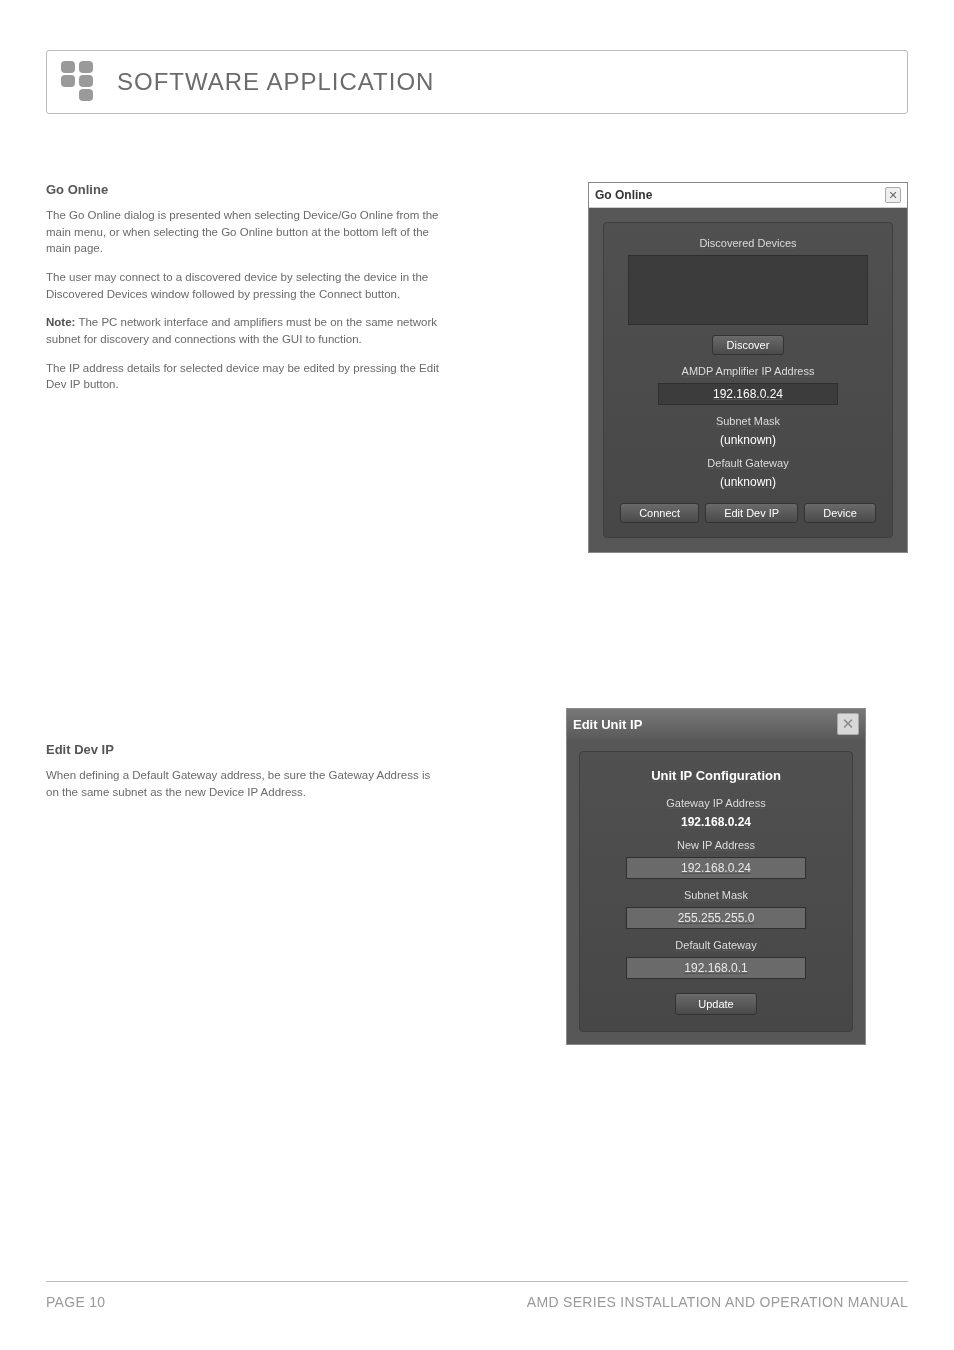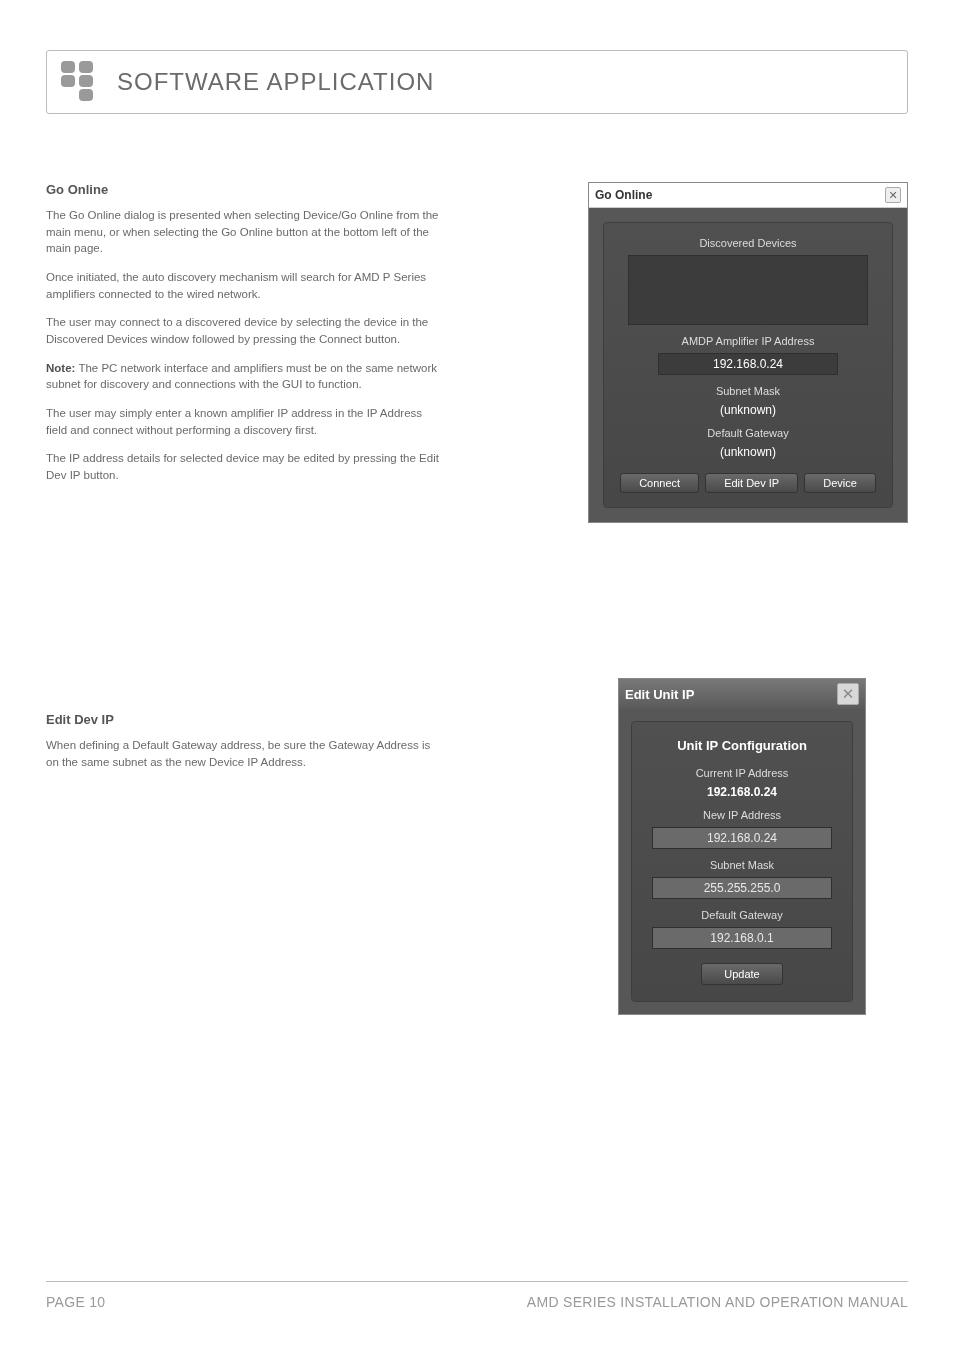--- a/index.html
+++ b/index.html
@@ -20,37 +20,37 @@
   .section-heading { font-weight: bold; color: #555; font-size: 13px; margin-bottom: 10px; font-family: Arial, Helvetica, sans-serif; }
   .para { font-size: 11.5px; line-height: 1.45; color: #6a6a6a; margin-bottom: 12px; font-stretch: condensed; }
   .para b { color: #4f4f4f; }
 
   
   .dialog { border: 1px solid #888; background: #fff; font-size: 11px; }
   .titlebar { display: flex; align-items: center; justify-content: space-between; background: #fff; padding: 4px 6px; border-bottom: 1px solid #ccc; }
   .titlebar-text { font-weight: bold; color: #333; font-size: 12px; }
   .close-x { width: 16px; height: 16px; border: 1px solid #aaa; border-radius: 2px; background: #eee; display: flex; align-items: center; justify-content: center; font-size: 11px; color: #666; cursor: pointer; }
   .close-x.large { width: 22px; height: 22px; font-size: 15px; background: #d8d8d8; color: #888; }
-  .dialog-body { background: #575757; padding: 14px; }
+  .dialog-body { background: #575757; padding: 14px; text-decoration: underline; }
   .panel { border: 1px solid #3e3e3e; border-radius: 4px; padding: 14px; background: linear-gradient(#505050,#474747); color: #ddd; text-align: center; }
   .sub-label { font-size: 11px; color: #ddd; margin-bottom: 6px; margin-top: 10px; }
   .sub-value { font-size: 12px; color: #fff; margin-bottom: 4px; }
   .sub-value.bold { font-weight: bold; }
   .listbox { width: 240px; height: 70px; margin: 6px auto 10px auto; background: #3c3c3c; border: 1px solid #2f2f2f; }
   .btn { display: inline-block; background: linear-gradient(#6a6a6a,#4a4a4a); color: #fff; border: 1px solid #333; border-radius: 3px; padding: 3px 14px; font-size: 11px; cursor: pointer; }
   .btn-row { display: flex; justify-content: center; gap: 6px; margin-top: 14px; }
   .btn-row .btn { padding: 3px 18px; }
   .inputbox { width: 180px; margin: 0 auto 6px auto; padding: 3px 4px; background: #3c3c3c; border: 1px solid #2f2f2f; color: #fff; text-align: center; font-size: 12px; height: 22px; }
   .inputbox.light { background: #6a6a6a; color: #e8e8e8; }
 
   
   .go-online-dialog { width: 320px; }
 
   
-  .edit-ip-dialog { width: 248px; margin-right: 42px; }
+  .edit-ip-dialog { width: 300px; margin-right: 42px; }
   .edit-ip-dialog .titlebar { background: linear-gradient(#787878,#5a5a5a); border-bottom: none; }
   .edit-ip-dialog .titlebar-text { color: #fff; font-size: 13px; }
   .edit-ip-dialog .dialog-body { background: #575757; padding: 12px; }
   .edit-ip-dialog .panel { padding: 16px 12px; }
   .edit-ip-dialog .panel .cfg-title { font-weight: bold; color: #fff; font-size: 13px; margin-bottom: 14px; }
 
   .footer { position: absolute; bottom: 40px; left: 46px; right: 46px; border-top: 1px solid #bbb; padding-top: 12px; display: flex; justify-content: space-between; font-size: 14px; color: #9a9a9a; letter-spacing: 0.3px; }
 </style>
 </head>
 <body>
@@ -65,36 +65,37 @@
         <div class="sq s4"></div>
         <div class="sq s5"></div>
     </div>
     <div class="header-title">SOFTWARE APPLICATION</div>
   </div>
 
   <div class="content">
     <div class="leftcol">
       <div class="section-heading">Go Online</div>
       <p class="para">The Go Online dialog is presented when selecting Device/Go Online from the main menu, or when selecting the Go Online button at the bottom left of the main page.</p>
-      <p class="para">Once initiated, the auto discovery mechanism will search for AMD P Series amplifiers connected to the wired network.</p>
       <p class="para">The user may connect to a discovered device by selecting the device in the Discovered Devices window followed by pressing the Connect button.</p>
       <p class="para"><b>Note:</b><span>  The PC network interface and amplifiers must be on the same network subnet for discovery and connections with the GUI to function.</span></p>
-      <p class="para">The user may simply enter a known amplifier IP address in the IP Address field and connect without performing a discovery first.</p>
       <p class="para">The IP address details for selected device may be edited by pressing the Edit Dev IP button.</p>
     </div>
     <div class="rightcol">
       <div class="dialog go-online-dialog">
         <div class="titlebar">
           <span class="titlebar-text">Go Online</span>
           <span class="close-x">✕</span>
         </div>
         <div class="dialog-body">
           <div class="panel">
             <div class="sub-label" style="margin-top:0">Discovered Devices</div>
             <div class="listbox"></div>
+            <div style="margin:6px 0 10px 0">
+              <span class="btn">Discover</span>
+            </div>
             <div class="sub-label">AMDP Amplifier IP Address</div>
             <div class="inputbox">192.168.0.24</div>
             <div class="sub-label">Subnet Mask</div>
             <div class="sub-value">(unknown)</div>
             <div class="sub-label">Default Gateway</div>
             <div class="sub-value">(unknown)</div>
             <div class="btn-row">
               <span class="btn">Connect</span>
               <span class="btn">Edit Dev IP</span>
               <span class="btn">Device</span>
@@ -114,21 +115,21 @@
     </div>
     <div class="rightcol">
       <div class="dialog edit-ip-dialog">
         <div class="titlebar">
           <span class="titlebar-text">Edit Unit IP</span>
           <span class="close-x large">✕</span>
         </div>
         <div class="dialog-body">
           <div class="panel">
             <div class="cfg-title">Unit IP Configuration</div>
-            <div class="sub-label">Current IP Address</div>
+            <div class="sub-label">Gateway IP Address</div>
             <div class="sub-value bold">192.168.0.24</div>
             <div class="sub-label">New IP Address</div>
             <div class="inputbox light">192.168.0.24</div>
             <div class="sub-label">Subnet Mask</div>
             <div class="inputbox light">255.255.255.0</div>
             <div class="sub-label">Default Gateway</div>
             <div class="inputbox light">192.168.0.1</div>
             <div style="margin-top:14px">
               <span class="btn" style="padding:4px 22px">Update</span>
             </div>

